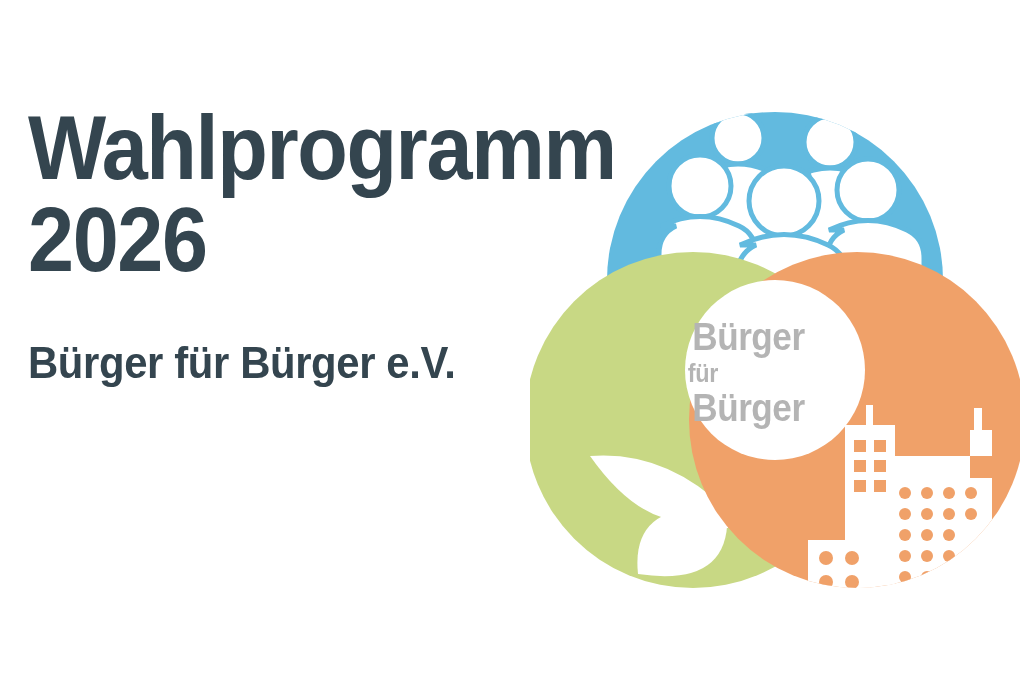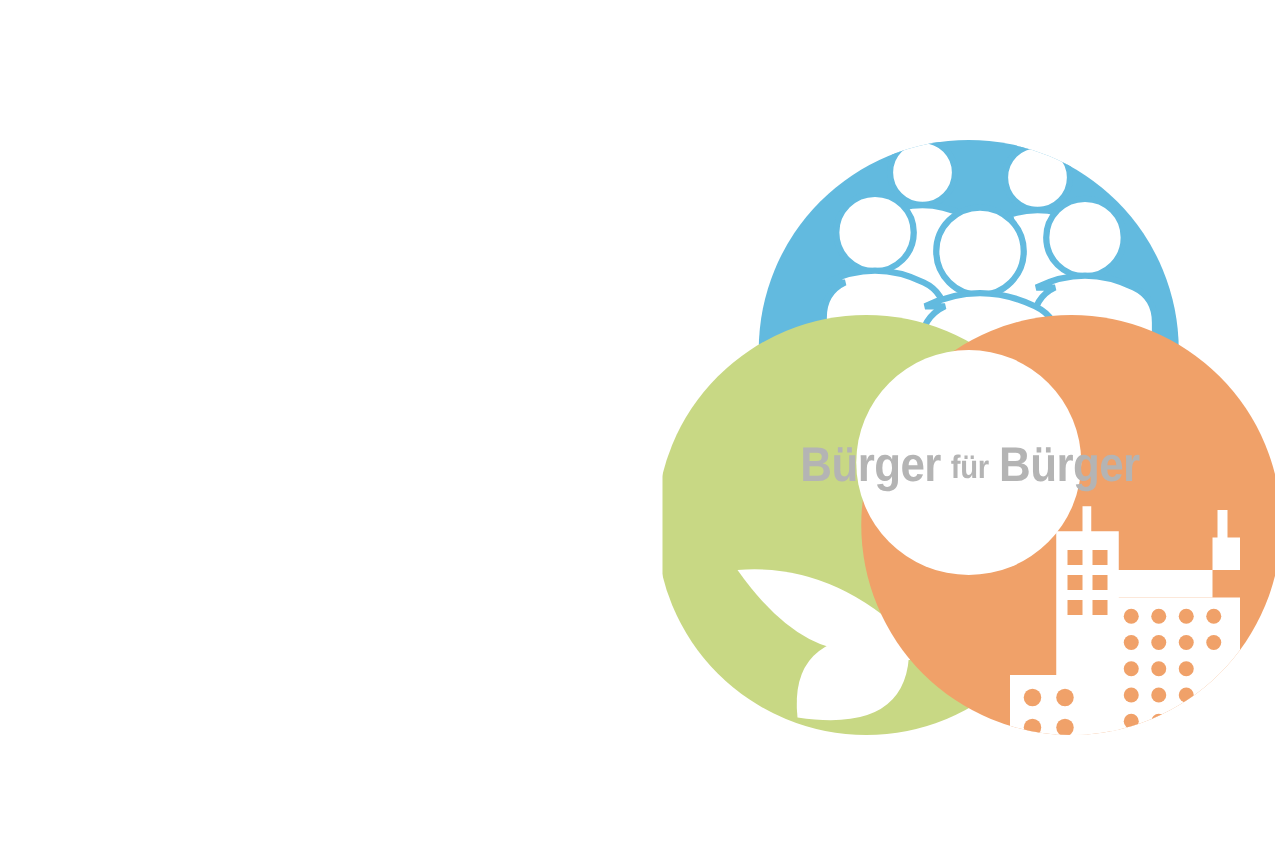--- a/index.html
+++ b/index.html
@@ -62,41 +62,46 @@
   }
   .logo svg { display: block; width: 100%; height: 100%; }
 
   .center-text {
     position: absolute;
     left: 686px;
     top: 286px;
     width: 180px;
     height: 172px;
     display: flex;
-    flex-direction: row;
-    align-items: center;
+    flex-direction: column;
+    align-items: flex-start;
     justify-content: center;
     pointer-events: none;
   }
   .ct-line {
     font-family: "Liberation Sans Narrow", "Liberation Sans", sans-serif;
     font-weight: bold;
     color: #b4b4b4;
     line-height: 1;
     transform: scaleX(0.9);
     white-space: nowrap;
   }
   .ct-big  { font-size: 39px; letter-spacing: -0.5px; }
   .ct-small{ font-size: 26px; margin: 4px 0 2px 0; letter-spacing: -0.3px; }
 </style>
 </head>
 <body>
 
 <div id="page">
 
+  <div class="text-block">
+    <div class="title-line">Wahlprogramm</div>
+    <div class="title-line year">2026</div>
+    <div class="subtitle">Bürger für Bürger e.V.</div>
+  </div>
 
   <div class="logo">
     <svg viewBox="0 0 490 500" xmlns="http://www.w3.org/2000/svg">
       <defs>
 
         <clipPath id="clipBlue">
             <circle cx="245" cy="180" r="168"></circle>
           </clipPath>
         <clipPath id="clipGreen">
             <circle cx="163" cy="320" r="168"></circle>

